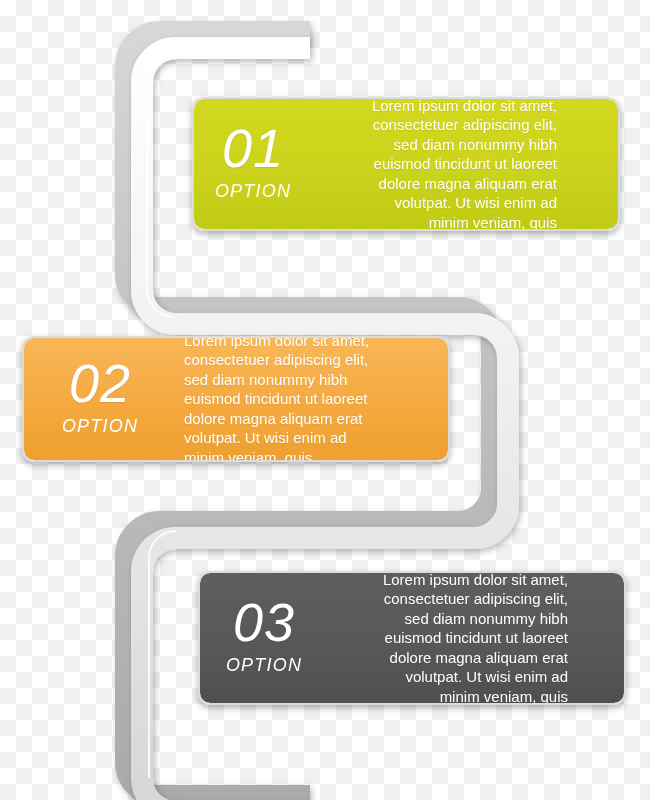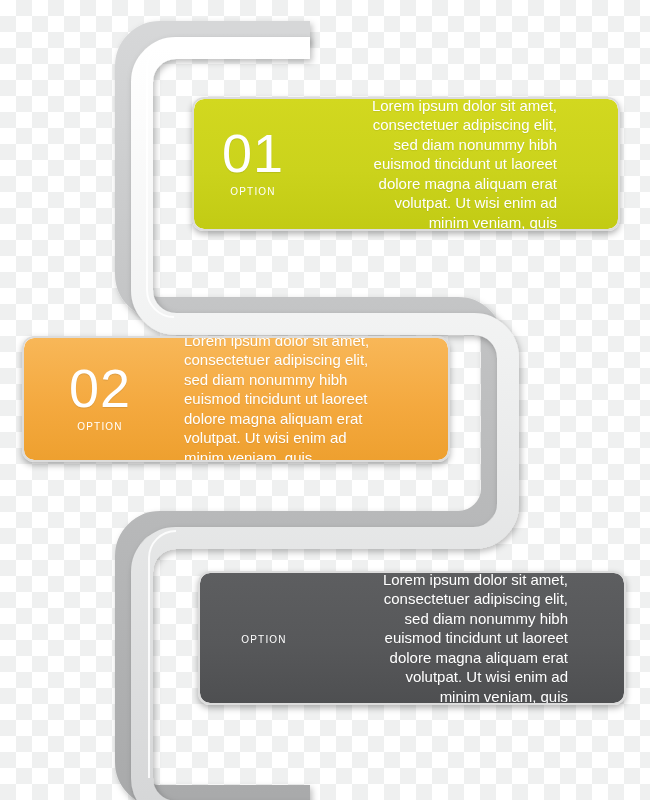--- a/index.html
+++ b/index.html
@@ -55,31 +55,32 @@
     border-radius: 10px;
   }
 
   .num-block {
     flex: 0 0 auto;
     display: flex;
     flex-direction: column;
     align-items: center;
     justify-content: center;
     color: #ffffff;
+    font-style: italic;
   }
   .num {
     font-size: 54px;
     line-height: 0.98;
     font-weight: 300;
     letter-spacing: 1px;
     color: #ffffff;
     text-shadow: 0 1px 1px rgba(0,0,0,0.10);
   }
   .opt-label {
-    font-size: 10px;
+    font-size: 18px;
     letter-spacing: 1.2px;
     color: #ffffff;
     margin-top: 6px;
   }
   .body-text {
     flex: 0 0 auto;
     color: #ffffff;
     font-size: 15px;
     line-height: 1.30;
     white-space: pre-line;
@@ -231,20 +232,21 @@
 euismod tincidunt ut laoreet
 dolore magna aliquam erat
 volutpat. Ut wisi enim ad
 minim  veniam, quis</div>
     </div>
   </div>
 
   <div class="panel" id="panel-03">
     <div class="panel-inner">
       <div class="num-block">
+        <div class="num">03</div>
         <div class="opt-label">OPTION</div>
       </div>
       <div class="body-text">Lorem ipsum dolor sit amet,
 consectetuer adipiscing elit,
 sed diam nonummy hibh
 euismod tincidunt ut laoreet
 dolore magna aliquam erat
 volutpat. Ut wisi enim ad
 minim  veniam, quis</div>
     </div>

